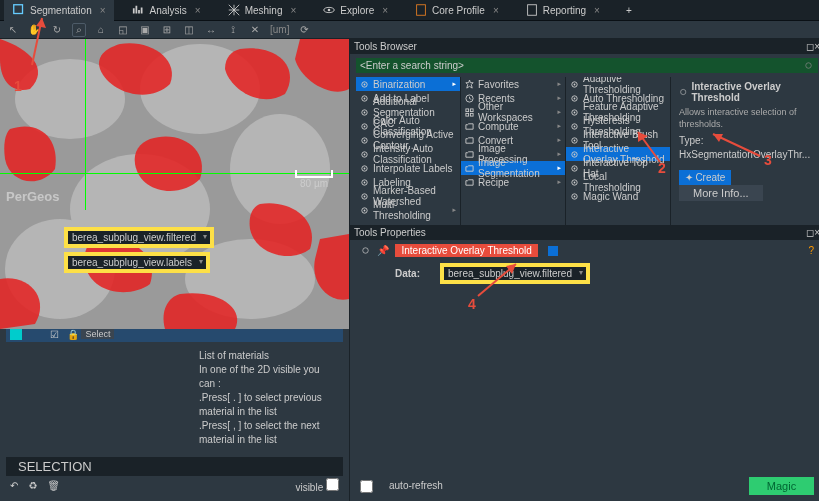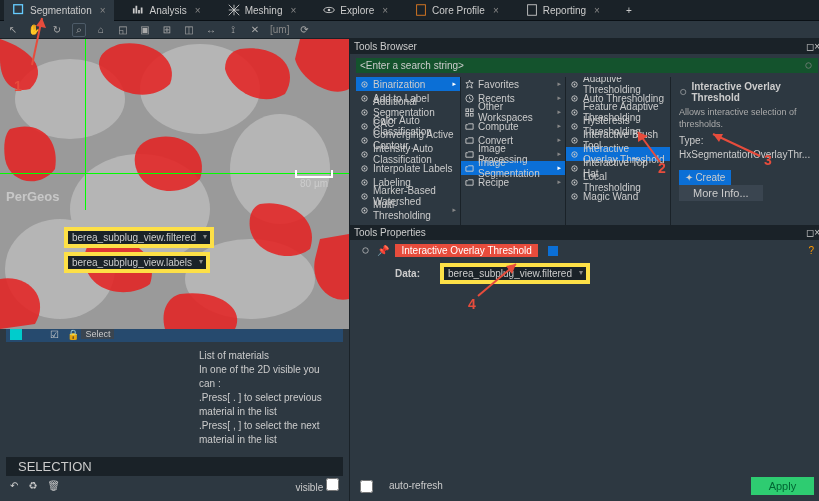--- a/index.html
+++ b/index.html
@@ -501,21 +501,21 @@
       <div class="prow">
         <label>Data:</label>
         <div class="select"><span>berea_subplug_view.filtered</span></div>
       </div>
 
       <div class="footer">
         <label class="chk">
             <input type="checkbox" style="">
             <span>auto-refresh</span>
           </label>
-        <button class="apply">Apply</button>
+        <button class="apply">Magic</button>
       </div>
     </div>
   </div>
 </div>
 
 <svg class="red-arrow" style="left:20px;top:10px" width="30" height="60">
     <path d="M12 55 L22 8" stroke="#e74c3c" stroke-width="2"></path>
     <polygon points="22,8 16,16 26,18" fill="#e74c3c"></polygon>
   </svg>
 <span class="red-num" style="left:14px;top:78px">1</span>

